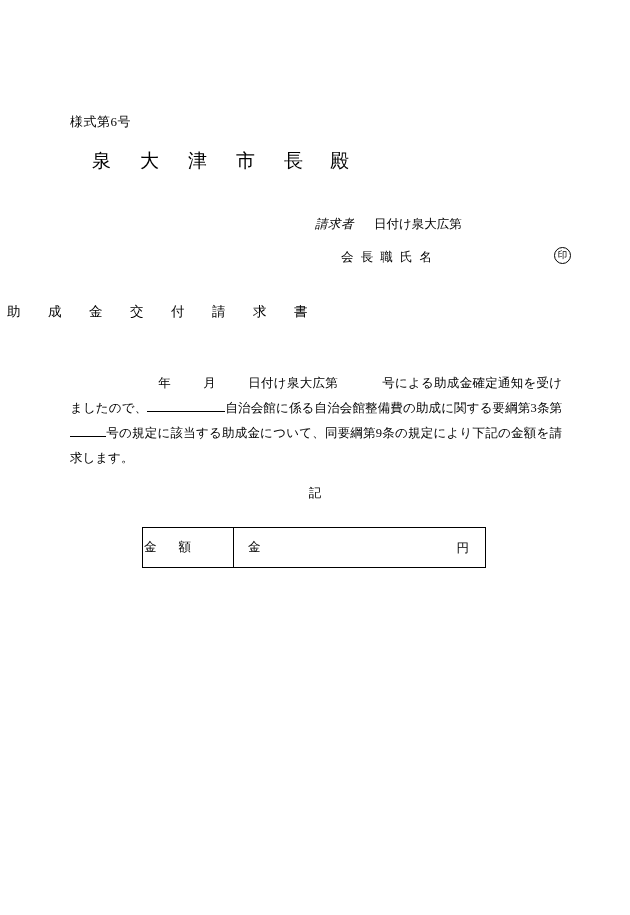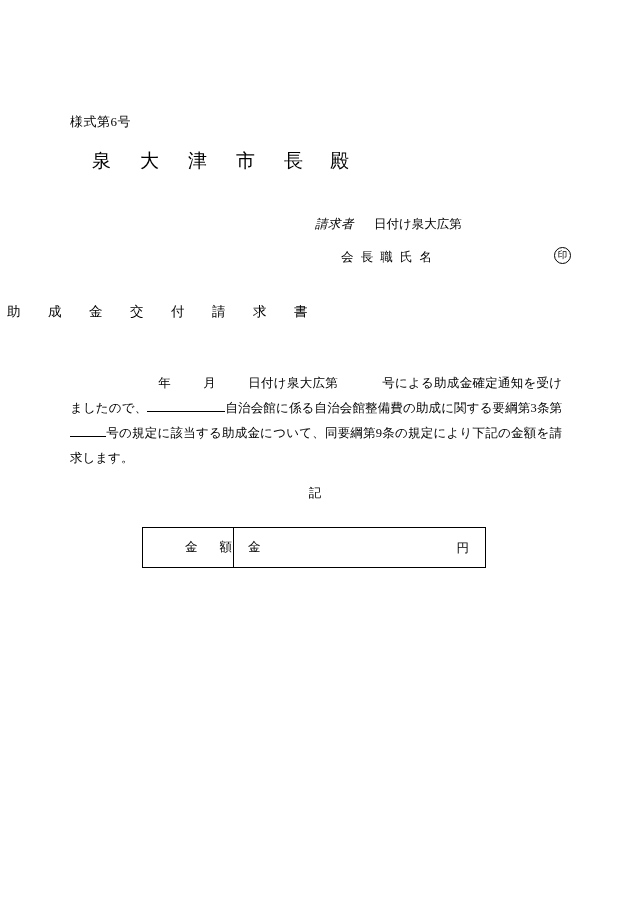--- a/index.html
+++ b/index.html
@@ -145,21 +145,21 @@
     border-collapse: collapse;
     font-size: 12.5px;
   }
   .amount-table td {
     border: 1px solid #000;
     height: 37px;
     vertical-align: middle;
   }
   .amount-table td.label-cell {
     width: 88px;
-    text-align: right;
+    text-align: left;
     letter-spacing: 0;
   }
   .amount-table td.label-cell .inner {
     display: inline-block;
   }
   .amount-table td.label-cell .gap { display: inline-block; width: 22px; }
   .amount-table td.value-cell {
     padding: 0 14px;
     position: relative;
   }

